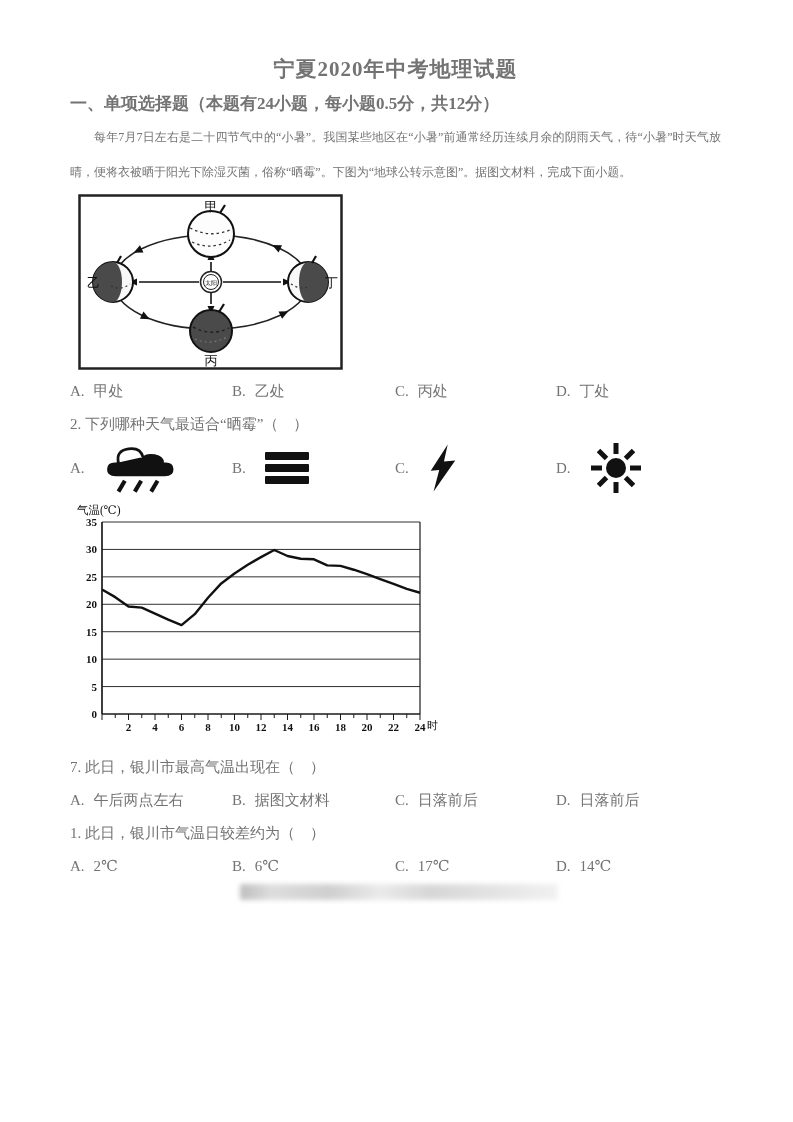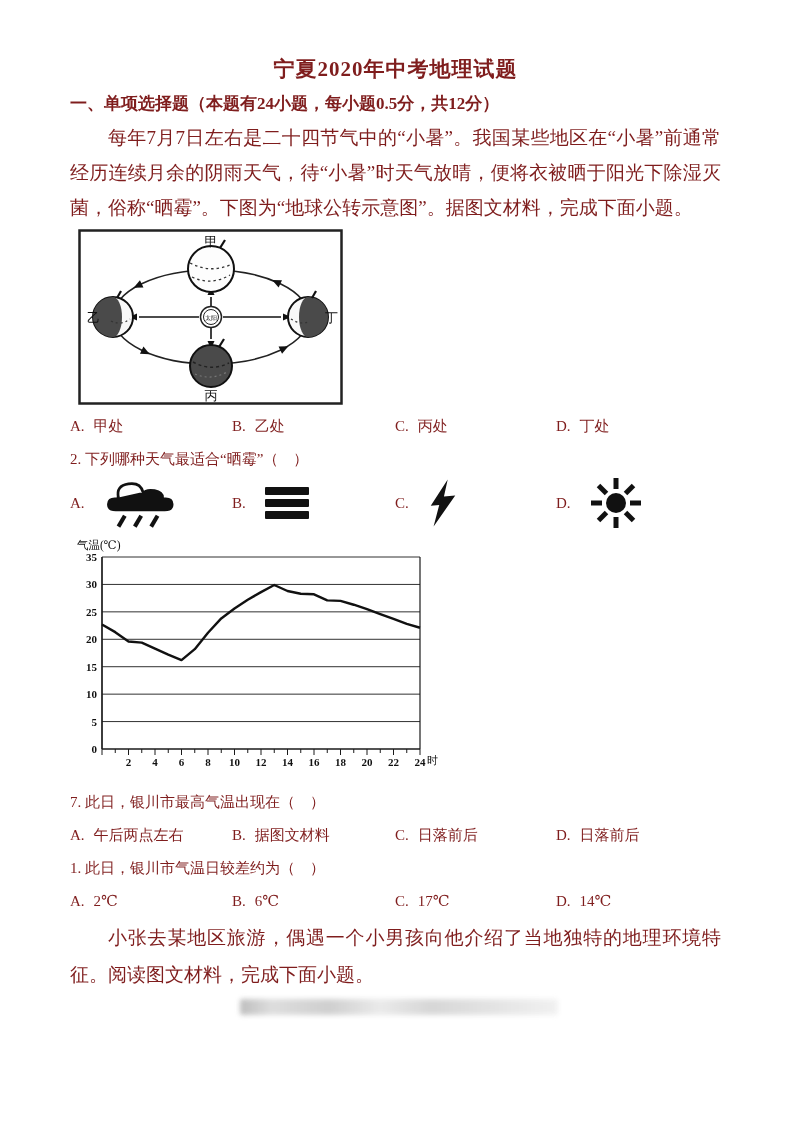--- a/index.html
+++ b/index.html
@@ -1,23 +1,23 @@
 <!DOCTYPE html>
 <html><head>
 <meta charset="utf-8">
 <style>
   html,body{margin:0;padding:0;background:#ffffff;}
   .page{
     width:793px;height:1122px;background:#fff;overflow:hidden;
     box-sizing:border-box;padding:54px 72px 0 70px;
-    font-family:"Liberation Serif","DejaVu Serif",serif;color:#7f1d1d;
+    font-family:"Liberation Serif","DejaVu Serif",serif;color:#737373;
   }
   .title{font-size:21px;line-height:30px;text-align:center;font-weight:bold;margin:0 0 8px 0;letter-spacing:1px;}
   .section-header{font-size:17px;line-height:24px;font-weight:bold;margin:0 0 4px 0;font-family:Liberation Serif, serif;}
-  .passage{font-size:19px;line-height:35px;margin:0;text-indent:2em;text-align:justify;}
+  .passage{font-size:12px;line-height:35px;margin:0;text-indent:2em;text-align:justify;}
   .passage.short{line-height:24px;margin-top:6px;}
   .passage.last{line-height:37px;margin-top:6px;}
   .fig-orbit{margin:4px 0 8px 8px;display:block;}
   .qline{font-size:15px;line-height:24px;margin:9px 0 0 0;}
   .qline.first{margin-top:0;}
   .opt-row{display:grid;grid-template-columns:162px 163px 161px 1fr;margin:9px 0 0 0;font-size:15px;line-height:24px;}
   .opt{display:flex;align-items:center;gap:9px;}
   .icon-row{margin:4px 0 0 0;min-height:56px;align-items:center;}
   .icon-opt{gap:18px;}
   .chart-wrap{margin:6px 0 0 4px;}
@@ -267,17 +267,16 @@
     <div class="opt">
       <span>C.</span>
       <span>17℃</span>
     </div>
     <div class="opt">
       <span>D.</span>
       <span>14℃</span>
     </div>
   </div>
 
-  <p class="passage last">小张去某地区旅游，偶遇一个小男孩向他介绍了当地独特的地理环境特征。阅读图文材料，完成下面小题。</p>
 
   <div class="grey-band"></div>
 
 </div>
 
 </body></html>

